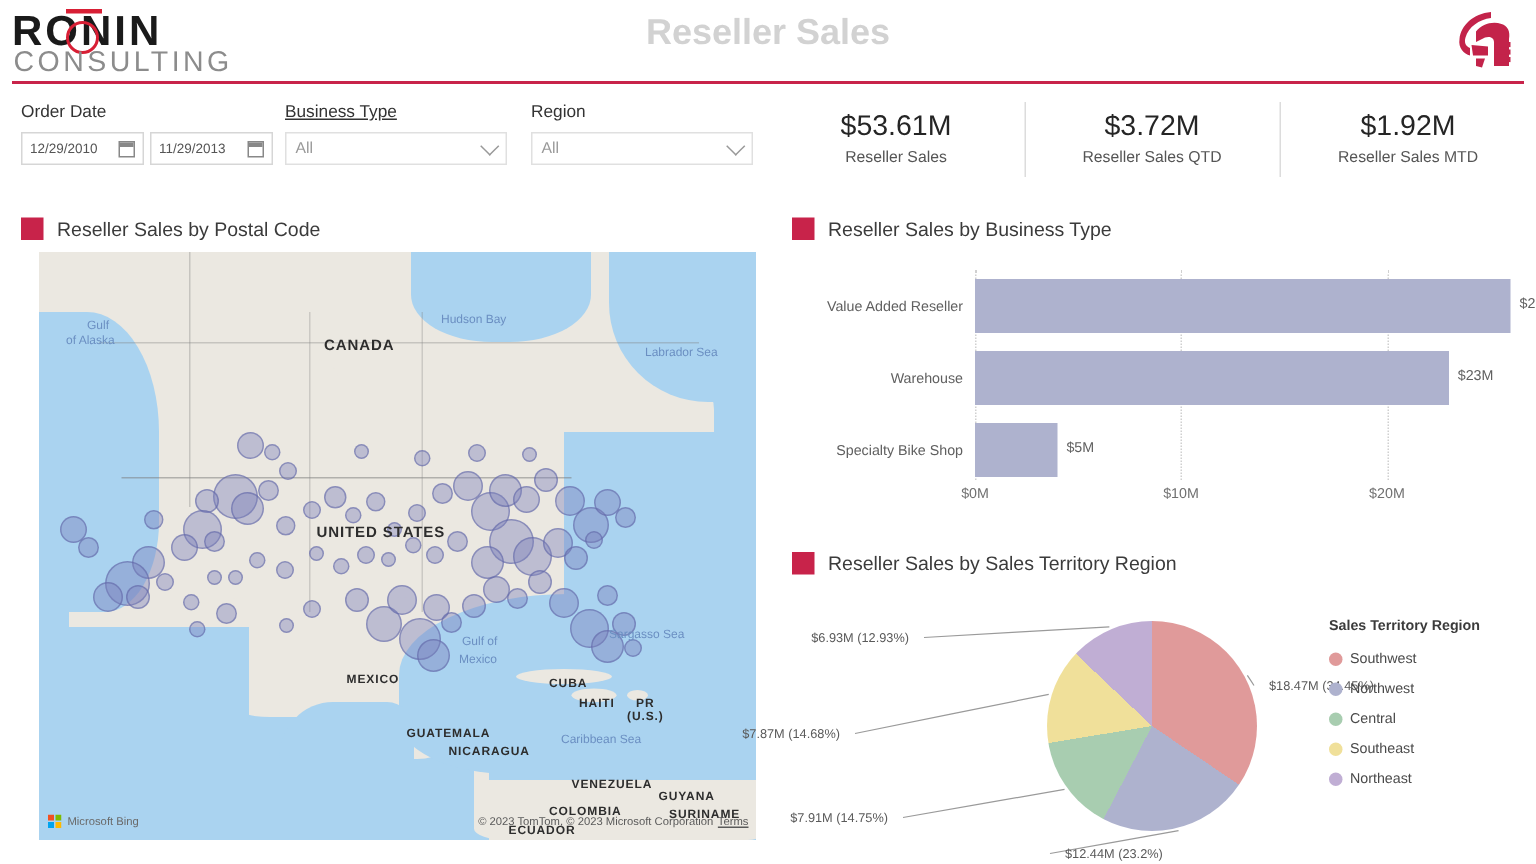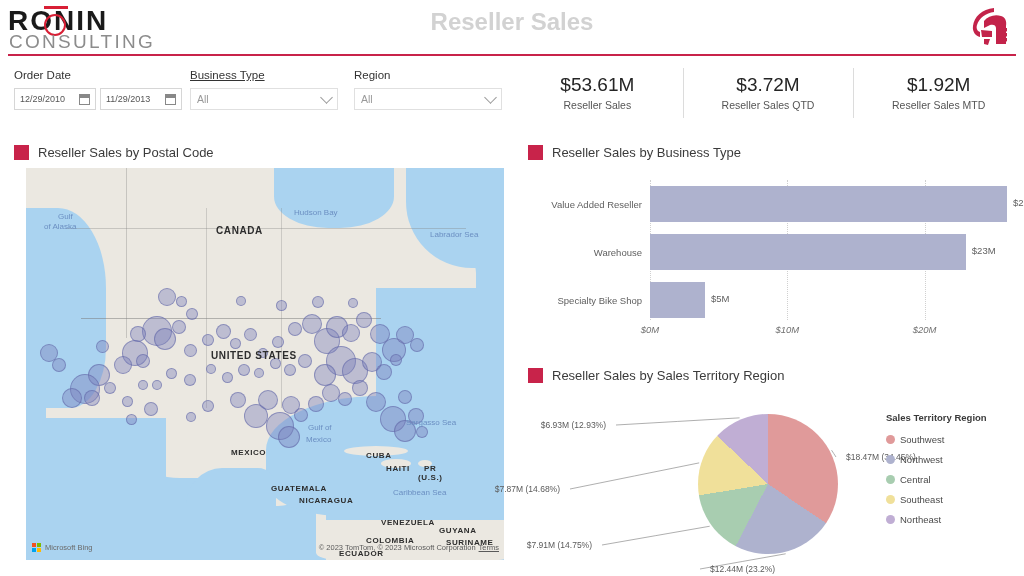--- a/index.html
+++ b/index.html
@@ -126,21 +126,21 @@
   }
   .bar-track { position: relative; flex: 1; height: 36px; }
   .bar-fill { position: absolute; left: 0; top: 0; height: 36px; background: #aeb2ce; }
   .bar-val {
     position: absolute; top: 11px; font-size: 9.5px; color: #606060; white-space: nowrap;
   }
   .gridline {
     position: absolute; top: 8px; height: 140px; width: 0;
     border-left: 1px dotted #d0d0d0;
   }
-  .xtick { position: absolute; top: 152px; font-size: 9.5px; color: #707070; transform: translateX(-50%); font-style: italic; }
+  .xtick { position: absolute; top: 152px; font-size: 9.5px; color: #707070; transform: translateX(-50%); }
 
   
   .piechart { position: absolute; left: 528px; top: 392px; width: 490px; height: 184px; }
   .pie { position: absolute; left: 170px; top: 22px; width: 140px; height: 140px; border-radius: 50%; }
   .pie-lbl { position: absolute; font-size: 8.5px; color: #5a5a5a; white-space: nowrap; }
   .legend { position: absolute; left: 358px; top: 20px; }
   .legend-title { font-size: 9.5px; font-weight: bold; color: #3b3b3b; margin-bottom: 6px; }
   .legend-item { display: flex; align-items: center; gap: 5px; height: 20px; }
   .legend-dot { width: 9px; height: 9px; border-radius: 50%; flex: none; }
   .legend-text { font-size: 9.5px; color: #4a4a4a; }
@@ -330,21 +330,21 @@
       <div class="maplabel sea" style="left: 404px; top: 62px;">Labrador Sea</div>
       <div class="maplabel country big" style="left: 185px; top: 182px;">UNITED STATES</div>
       <div class="maplabel sea" style="left: 282px; top: 255px;">Gulf of</div>
       <div class="maplabel sea" style="left: 280px; top: 267px;">Mexico</div>
       <div class="maplabel country" style="left: 205px; top: 280px;">MEXICO</div>
       <div class="maplabel country" style="left: 340px; top: 283px;">CUBA</div>
       <div class="maplabel country" style="left: 360px; top: 296px;">HAITI</div>
       <div class="maplabel country" style="left: 398px; top: 296px;">PR</div>
       <div class="maplabel country" style="left: 392px; top: 305px;">(U.S.)</div>
       <div class="maplabel sea" style="left: 380px; top: 250px;">Sargasso Sea</div>
-      <div class="maplabel sea" style="left: 348px; top: 320px; margin-left: 19px;">Caribbean Sea</div>
+      <div class="maplabel sea" style="left: 348px; top: 320px;">Caribbean Sea</div>
       <div class="maplabel country" style="left: 245px; top: 316px;">GUATEMALA</div>
       <div class="maplabel country" style="left: 273px; top: 328px;">NICARAGUA</div>
       <div class="maplabel country" style="left: 355px; top: 350px;">VENEZUELA</div>
       <div class="maplabel country" style="left: 413px; top: 358px;">GUYANA</div>
       <div class="maplabel country" style="left: 340px; top: 368px;">COLOMBIA</div>
       <div class="maplabel country" style="left: 420px; top: 370px;">SURINAME</div>
       <div class="maplabel country" style="left: 313px; top: 381px;">ECUADOR</div>
     </div>
 
   <div class="map-attr-left">

